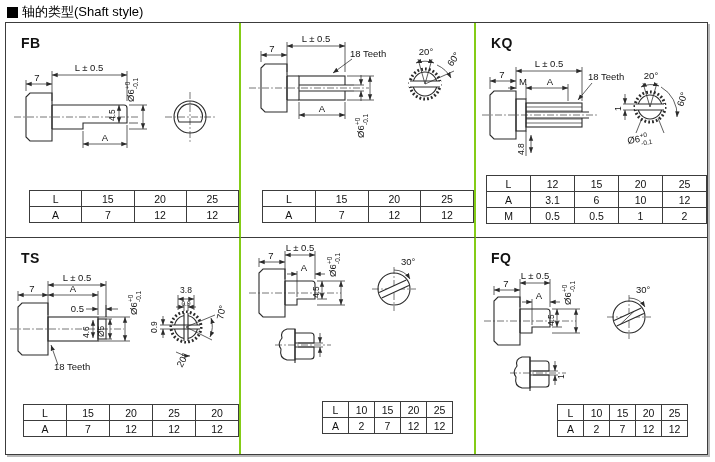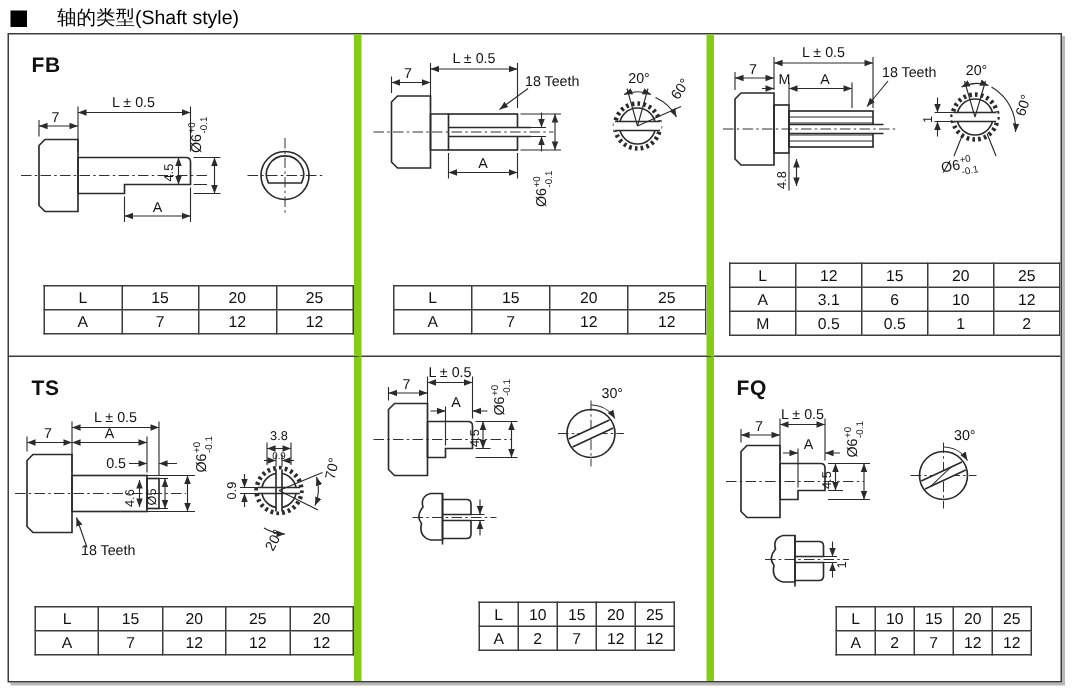--- a/index.html
+++ b/index.html
@@ -1,22 +1,22 @@
 <!DOCTYPE html>
 <html><head>
 <meta charset="utf-8">
 <style>
   html,body{margin:0;padding:0;background:#fff}
   body{width:715px;height:462px;position:relative;font-family:"Liberation Sans",sans-serif;color:#111;overflow:hidden}
-  .hdr{position:absolute;left:7px;top:3px;display:flex;align-items:center;gap:20px;font-size:13px;color:#000}
+  .hdr{position:absolute;left:7px;top:3px;display:flex;align-items:center;gap:4px;font-size:13px;color:#000}
   .sq{width:11px;height:11px;background:#000;display:inline-block}
   .sheet{position:absolute;left:5px;top:22px;width:701px;height:431px;border:1px solid #3c3c3c;
          box-shadow:2px 2px 0 rgba(0,0,0,.28);display:grid;
          grid-template-columns:235px 235px 231px;grid-template-rows:215px 216px;background:#fff}
-  .panel{display:flex;flex-direction:column;overflow:hidden;border-right:5px solid #84cc16;border-bottom:1px solid #3c3c3c;box-sizing:border-box}
+  .panel{display:flex;flex-direction:column;overflow:hidden;border-right:2px solid #84cc16;border-bottom:1px solid #3c3c3c;box-sizing:border-box}
   .panel:nth-child(3n){border-right:none}
   .panel:nth-child(n+4){border-bottom:none}
   .plabel{margin:12px 0 0 15px;font-size:14px;font-weight:700;letter-spacing:.5px;height:17px}
   .draw{display:block;margin:3px 0 0 0;flex:0 0 auto}
   .dim{border-collapse:collapse;margin-top:auto}
   .dim th,.dim td{border:1px solid #3c3c3c;font-weight:400;font-size:10.5px;color:#111;
                   text-align:center;min-width:21px;height:15px;padding:0 2px;background:#fff}
   .p-fb .dim{margin-left:23px;margin-bottom:14px}
   .p-ka .dim{margin-left:21px;margin-bottom:14px}
   .p-kq .dim{margin-left:10px;margin-bottom:13px}
@@ -165,20 +165,21 @@
             <th>A</th>
             <td>7</td>
             <td>12</td>
             <td>12</td>
           </tr>
     </tbody>
       </table>
   </section>
 
   <section class="panel p-kq">
+    <h2 class="plabel">KQ</h2>
     <svg class="draw" width="231" height="114" viewBox="0 0 231 114">
       <g>
         <path class="ln" d="M40,36 H18 L14,40 V80 L18,84 H40 Z"></path>
         <rect class="ln" x="40" y="44" width="10" height="32"></rect>
         <rect class="ln" x="50" y="48" width="56" height="24"></rect>
         <path class="lnt" d="M50,52 H106 M50,56 H106 M50,64 H106 M50,68 H106"></path>
         <rect x="51" y="57" width="62" height="6" fill="#fff"></rect>
         <path class="ln" d="M50,57 H113 M50,63 H113"></path>
         <line class="cl" x1="6" y1="60" x2="122" y2="60"></line>
         <path class="dl" d="M40,34 V12 M106,46 V12 M14,34 V22 M50,44 V29 M92,46 V29 M50,76 V101"></path>

